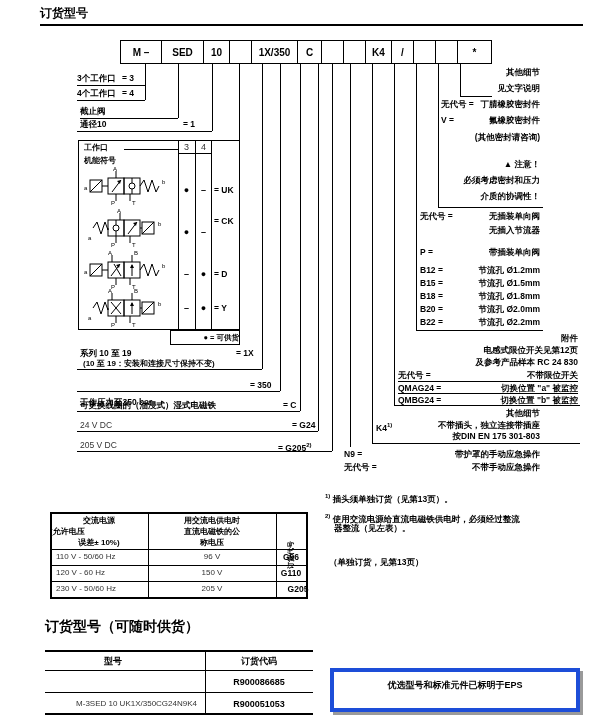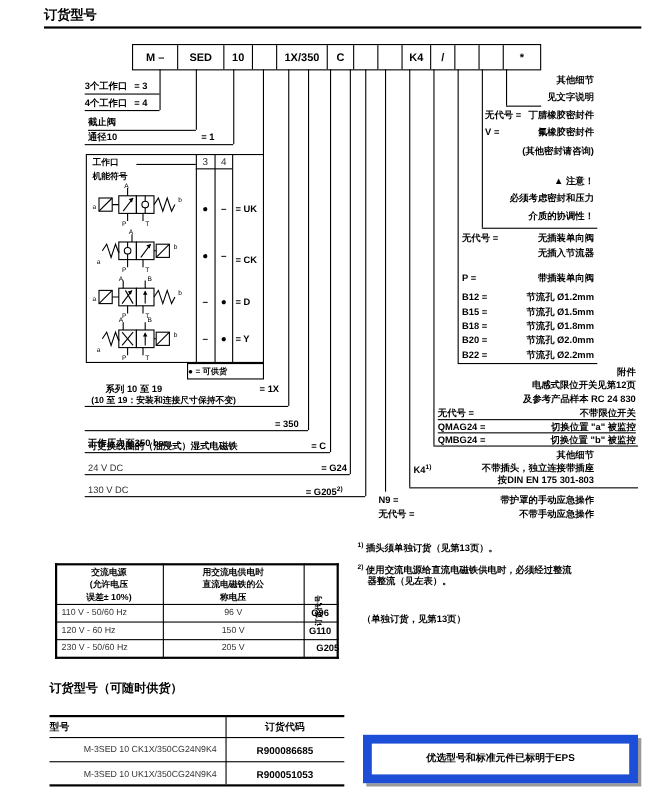--- a/index.html
+++ b/index.html
@@ -15,21 +15,21 @@
   .w2px{width:2px}
   #title{position:absolute;left:40px;top:6px;font:bold 12px/14px "Liberation Sans",sans-serif;color:#000}
   #coderow{position:absolute;left:120px;top:40px;height:22px;display:flex;border:1.5px solid #000;box-sizing:content-box}
   #coderow .cell{border-left:1px solid #000;height:22px;display:flex;align-items:center;justify-content:center;
         font:bold 10px "Liberation Sans",sans-serif;color:#000;box-sizing:border-box}
   #coderow .cell:first-child{border-left:none}
   .box{position:absolute;border:1px solid #000;box-sizing:border-box}
   .dotcell{position:absolute;width:17px;text-align:center;font:bold 9px/12px "Liberation Sans",sans-serif}
   svg text{font:6px "Liberation Sans",sans-serif;fill:#000}
   .vsym{position:absolute}
-  #epsbox{position:absolute;left:330px;top:668px;width:250px;height:44px;border:8px solid #1d4ed8;
+  #epsbox{position:absolute;left:330px;top:668px;width:250px;height:44px;border:4px solid #1d4ed8;
         box-shadow:3px 3px 0 #9a9a9a;background:#fff;text-align:center;box-sizing:border-box;padding-top:6px}
   #epsbox div{font:bold 9px/14px "Liberation Sans",sans-serif}
   .rot{position:absolute;transform:rotate(-90deg);text-align:center}
   sup.fn{font-size:6px;vertical-align:super;font-weight:bold}
 </style>
 </head>
 <body>
 
 <div id="page">
 
@@ -87,30 +87,30 @@
   <div class="hl" style="left:394px;top:405px;width:186px"></div>
   <div class="hl" style="left:372px;top:443px;width:208px"></div>
 
   <div class="t" style="left:77px;top:72px">3个工作口</div>
   <div class="t" style="left:122px;top:72px">= 3</div>
   <div class="t" style="left:77px;top:87px">4个工作口</div>
   <div class="t" style="left:122px;top:87px">= 4</div>
   <div class="t" style="left:80px;top:105px">截止阀</div>
   <div class="t" style="left:80px;top:118px">通径10</div>
   <div class="t" style="left:183px;top:118px">= 1</div>
-  <div class="t" style="left:96px;top:347px">系列 10 至 19</div>
+  <div class="t" style="left:80px;top:347px">系列 10 至 19</div>
   <div class="t" style="left:236px;top:347px">= 1X</div>
   <div class="t sm" style="left:83px;top:358px">(10 至 19：安装和连接尺寸保持不变)</div>
   <div class="t" style="left:80px;top:396px">工作压力至350 bar</div>
   <div class="t" style="left:250px;top:379px">= 350</div>
   <div class="t" style="left:80px;top:399px">可更换线圈的（油浸式）湿式电磁铁</div>
   <div class="t" style="left:283px;top:399px">= C</div>
   <div class="t tn" style="left:80px;top:419px">24 V DC</div>
   <div class="t" style="left:292px;top:419px">= G24</div>
-  <div class="t tn" style="left:80px;top:439px">130 V DC</div>
+  <div class="t tn" style="left:80px;top:439px">205 V DC</div>
   <div class="t" style="left:278px;top:439px"><span>= G205</span><sup class="fn">2)</sup></div>
 
   <div class="box" style="left:78px;top:140px;width:162px;height:190px"></div>
   <div class="t sm" style="left:84px;top:142px">工作口</div>
   <div class="hl" style="left:124px;top:149px;width:54px"></div>
   <div class="t sm" style="left:84px;top:155px">机能符号</div>
   <div class="vl" style="left:178px;top:140px;height:190px"></div>
   <div class="vl" style="left:195px;top:140px;height:190px"></div>
   <div class="vl" style="left:211px;top:140px;height:190px"></div>
   <div class="dotcell tn" style="left:178px;top:141px;font-weight:normal">3</div>
@@ -203,28 +203,28 @@
     <text x="52" y="39">T</text>
     <text x="8" y="32">a</text>
     <text x="78" y="18">b</text>
   </svg>
 
   <div class="dotcell" style="left:178px;top:184px">●</div>
   <div class="dotcell" style="left:195px;top:184px">–</div>
   <div class="t" style="left:214px;top:184px">= UK</div>
   <div class="dotcell" style="left:178px;top:226px">●</div>
   <div class="dotcell" style="left:195px;top:226px">–</div>
-  <div class="t" style="left:214px;top:230px">= CK</div>
+  <div class="t" style="left:214px;top:215px">= CK</div>
   <div class="dotcell" style="left:178px;top:268px">–</div>
   <div class="dotcell" style="left:195px;top:268px">●</div>
   <div class="t" style="left:214px;top:268px">= D</div>
   <div class="dotcell" style="left:178px;top:302px">–</div>
   <div class="dotcell" style="left:195px;top:302px">●</div>
   <div class="t" style="left:214px;top:302px">= Y</div>
-  <div class="box" style="left:170px;top:330px;width:70px;height:15px;text-align:left">
+  <div class="box" style="left:170px;top:330px;width:70px;height:15px;text-align:right">
     <div style="font:bold 7.5px/13px 'Liberation Sans',sans-serif">● = 可供货</div>
   </div>
 
   <div class="t rt" style="right:60px;top:66px">其他细节</div>
   <div class="t rt" style="right:60px;top:82px">见文字说明</div>
 
   <div class="t" style="left:441px;top:98px">无代号 =</div>
   <div class="t rt" style="right:60px;top:98px">丁腈橡胶密封件</div>
   <div class="t" style="left:441px;top:114px">V =</div>
   <div class="t rt" style="right:60px;top:114px">氟橡胶密封件</div>
@@ -277,45 +277,44 @@
   <div class="hl h2px" style="left:50px;top:512px;width:258px"></div>
   <div class="hl h2px" style="left:50px;top:597px;width:258px"></div>
   <div class="hl" style="left:50px;top:549px;width:258px"></div>
   <div class="hl" style="left:50px;top:565px;width:258px"></div>
   <div class="hl" style="left:50px;top:581px;width:258px"></div>
   <div class="vl w2px" style="left:50px;top:512px;height:87px"></div>
   <div class="vl w2px" style="left:306px;top:512px;height:87px"></div>
   <div class="vl" style="left:148px;top:512px;height:87px"></div>
   <div class="vl" style="left:276px;top:512px;height:87px"></div>
   <div class="t sm" style="left:50px;top:515px;width:98px;text-align:center">交流电源</div>
-  <div class="t sm" style="left:50px;top:526px;width:98px;text-align:center">(允许电压</div>
+  <div class="t sm" style="left:50px;top:526px;width:98px;">(允许电压</div>
   <div class="t sm" style="left:50px;top:537px;width:98px;text-align:center">误差± 10%)</div>
   <div class="t sm" style="left:148px;top:515px;width:128px;text-align:center">用交流电供电时</div>
   <div class="t sm" style="left:148px;top:526px;width:128px;text-align:center">直流电磁铁的公</div>
   <div class="t sm" style="left:148px;top:537px;width:128px;text-align:center">称电压</div>
   <div class="rot t" style="left:263px;top:549px;width:56px;font-size:7px">订货代号</div>
   <div class="t tn sm" style="left:56px;top:551px">110 V - 50/60 Hz</div>
   <div class="t tn sm" style="left:148px;top:551px;width:128px;text-align:center">96 V</div>
   <div class="t" style="left:276px;top:551px;width:30px;text-align:center">G96</div>
   <div class="t tn sm" style="left:56px;top:567px">120 V - 60 Hz</div>
   <div class="t tn sm" style="left:148px;top:567px;width:128px;text-align:center">150 V</div>
   <div class="t" style="left:276px;top:567px;width:30px;text-align:center">G110</div>
   <div class="t tn sm" style="left:56px;top:583px">230 V - 50/60 Hz</div>
   <div class="t tn sm" style="left:148px;top:583px;width:128px;text-align:center">205 V</div>
   <div class="t" style="left:276px;top:583px;width:44px;text-align:center">G205</div>
 
-  <div class="t" style="left:45px;top:620px;font-size:11px">订货型号（可随时供货）</div>
+  <div class="t" style="left:45px;top:620px;font-size:14px">订货型号（可随时供货）</div>
   <div class="hl h2px" style="left:45px;top:650px;width:268px"></div>
   <div class="hl" style="left:45px;top:670px;width:268px"></div>
   <div class="hl" style="left:45px;top:692px;width:268px"></div>
   <div class="hl h2px" style="left:45px;top:713px;width:268px"></div>
   <div class="vl" style="left:205px;top:650px;height:63px"></div>
-  <div class="t" style="left:45px;top:655px;width:160px;text-align:left;font-size:9px">型号</div>
+  <div class="t" style="left:33px;top:655px;width:160px;text-align:center;font-size:9px">型号</div>
   <div class="t" style="left:205px;top:655px;width:108px;text-align:center;font-size:9px">订货代码</div>
-  <div class="t tn sm" style="left:45px;top:676px;width:152px;text-align:right">M-3SED 10 CK1X/350CG24N9K4</div>
   <div class="t" style="left:205px;top:676px;width:108px;text-align:center;font-size:9px">R900086685</div>
   <div class="t tn sm" style="left:45px;top:698px;width:152px;text-align:right">M-3SED 10 UK1X/350CG24N9K4</div>
   <div class="t" style="left:205px;top:698px;width:108px;text-align:center;font-size:9px">R900051053</div>
 
   <div id="epsbox">
     <div>优选型号和标准元件已标明于EPS</div>
   </div>
 
 </div>
 

